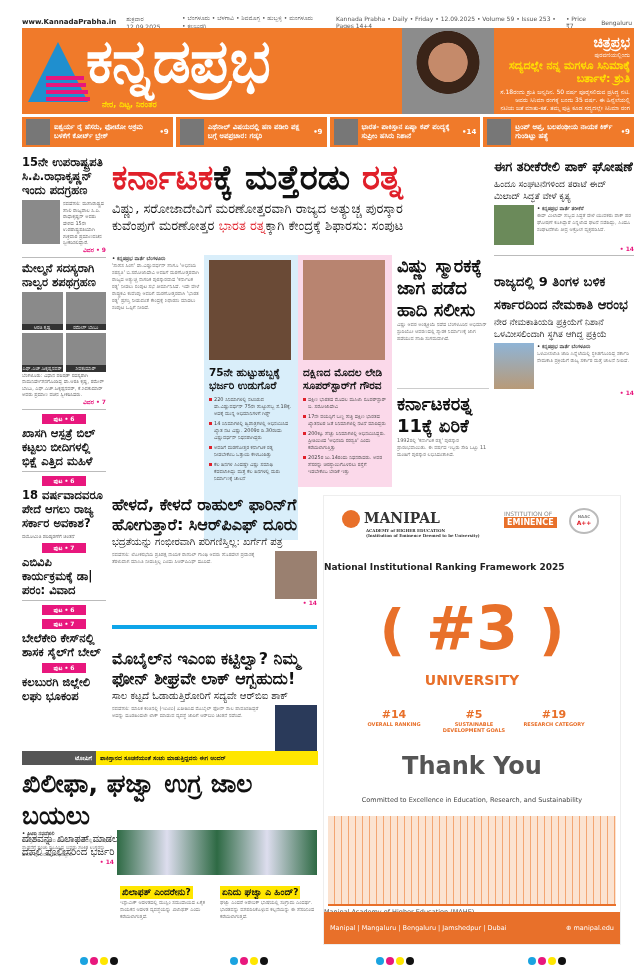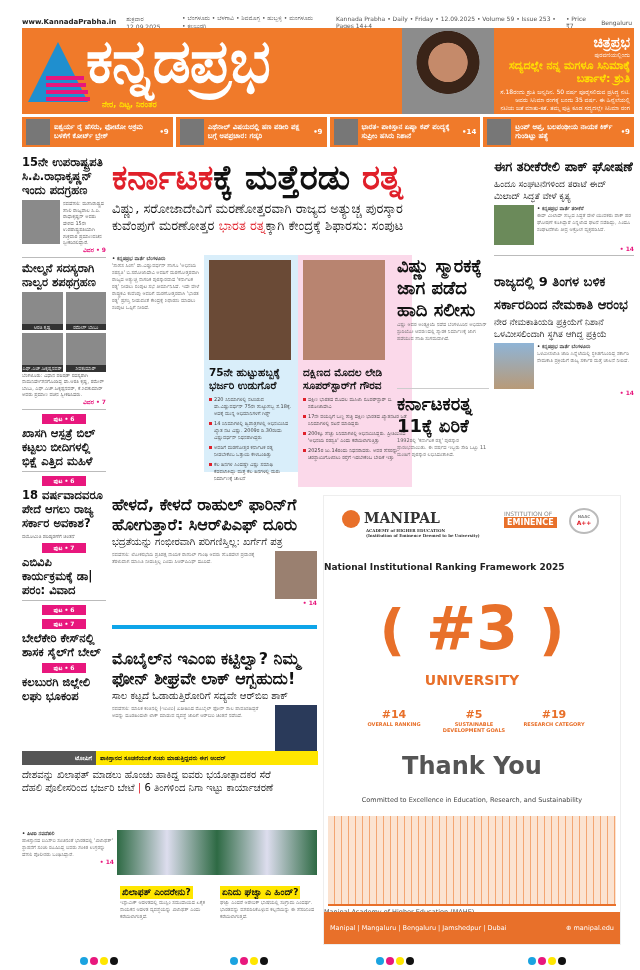--- a/index.html
+++ b/index.html
@@ -28,22 +28,22 @@
   .lc-small { font-size: 5px; line-height: 6.5px; color: #555; }
   .pinkbadge { background: #e8177d; color: #fff; font-size: 6px; text-align: center; width: 44px; margin: 4px auto 2px; padding: 1px 0; font-weight: bold; }
   .divider { border-top: 1px solid #bbb; margin: 3px 0; }
   .photo { background: #8a8a8a; }
 
   .lead-head { position: absolute; top: 155px; left: 112px; width: 375px; font-size: 34px; font-weight: bold; line-height: 44px; }
   .lead-head .red { color: #e0202a; }
   .lead-sub { position: absolute; top: 200px; left: 112px; width: 375px; font-size: 13px; line-height: 17px; font-weight: normal; }
   .lead-sub .red { color: #e0202a; }
   .body-text { font-size: 5px; line-height: 7px; color: #666; }
-  .boxblue { position: absolute; top: 255px; left: 204px; width: 94px; height: 217px; background: #d9eefa; padding: 5px; }
-  .boxpink { position: absolute; top: 255px; left: 298px; width: 114px; height: 232px; background: #fbd9ea; padding: 5px; }
+  .boxblue { position: absolute; top: 255px; left: 204px; width: 94px; height: 285px; background: #d9eefa; padding: 5px; }
+  .boxpink { position: absolute; top: 255px; left: 298px; width: 94px; height: 232px; background: #fbd9ea; padding: 5px; }
   .box-photo { width: 82px; height: 100px; background: #6a4a36; }
   .box-h { font-weight: bold; font-size: 10.5px; line-height: 13px; margin: 6px 0 4px; }
   .bullet { font-size: 5px; line-height: 7px; color: #444; margin-bottom: 3px; padding-left: 5px; position: relative; }
   .bullet::before { content: ""; position: absolute; left: 0; top: 2px; width: 3px; height: 3px; background: #e0202a; }
 
   .vishnu { position: absolute; top: 255px; left: 397px; width: 92px; }
   .vishnu h3 { font-size: 18px; line-height: 22px; font-weight: bold; }
   .ktr { position: absolute; top: 388px; left: 397px; width: 92px; border-top: 1px solid #ccc; padding-top: 4px; }
   .ktr h3 { font-size: 18px; line-height: 22px; font-weight: bold; }
 
@@ -279,20 +279,21 @@
   </div>
   <div class="pg-ref">• 8</div>
 </div>
 
 <div class="tickerbar">
   <div class="lab">ಟೋಪಿಗೆ</div>
   <div class="txt">ಪಾಕಿಸ್ತಾನದ ಸೂಚನೆಯಂತೆ ಸಂಚು ಮಾಡುತ್ತಿದ್ದವರು ಈಗ ಅಂದರ್</div>
 </div>
 
 <div class="caliph">
+  <h1>ಖಿಲೀಫಾ, ಘಜ್ವಾ ಉಗ್ರ ಜಾಲ ಬಯಲು</h1>
   <h4>ದೇಶವನ್ನು ಖಿಲಾಫತ್ ಮಾಡಲು ಹೊಂಚು ಹಾಕಿದ್ದ ಐವರು ಭಯೋತ್ಪಾದಕರ ಸೆರೆ</h4>
   <h4><span>ದೆಹಲಿ ಪೊಲೀಸರಿಂದ ಭರ್ಜರಿ ಬೇಟೆ </span><span class="red">|</span><span> 6 ತಿಂಗಳಿಂದ ನಿಗಾ ಇಟ್ಟು ಕಾರ್ಯಾಚರಣೆ</span></h4>
 </div>
 <div style="position:absolute;top:830px;left:22px;width:92px;">
   <div class="body-text" style="font-weight:bold;color:#333">• ಪಿಟಿಐ ನವದೆಹಲಿ</div>
   <div class="body-text">ಪಾಕಿಸ್ತಾನದ ಐಎಸ್‌ಐ ಸಂಚಿನಂತೆ ಭಾರತದಲ್ಲಿ 'ಖಿಲಾಫತ್' ಸ್ಥಾಪನೆಗೆ ಸಂಚು ರೂಪಿಸಿದ್ದ ಐವರು ಶಂಕಿತ ಉಗ್ರರನ್ನು ದೆಹಲಿ ಪೊಲೀಸರು ಬಂಧಿಸಿದ್ದಾರೆ.</div>
   <div class="pg-ref">• 14</div>
 </div>
 <div class="caliph-photo"></div>
 <div class="qbox" style="left:120px;">

